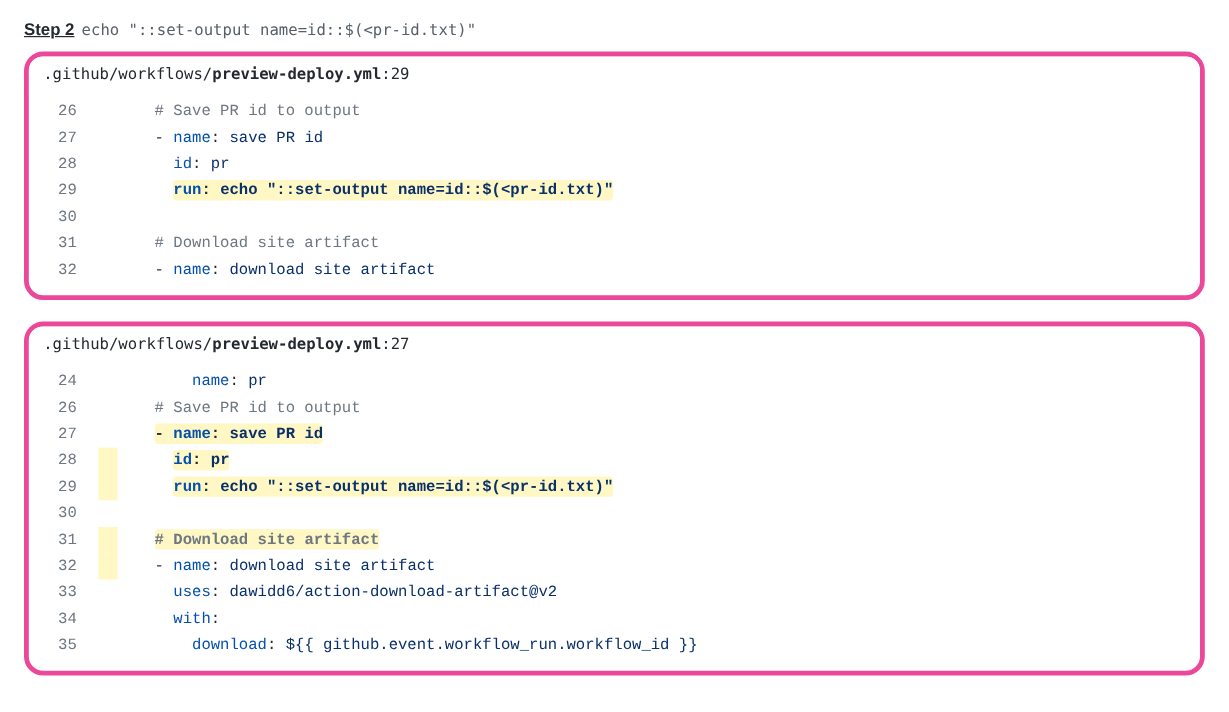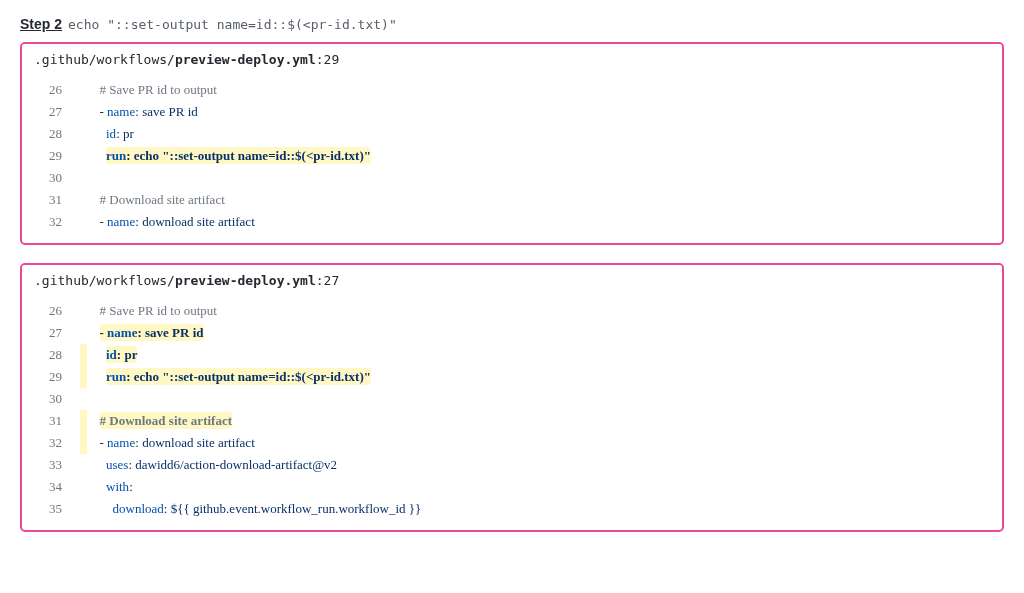--- a/index.html
+++ b/index.html
@@ -26,41 +26,41 @@
     color: #24292f;
     margin-right: 6px;
     text-decoration: underline;
   }
   .step-desc {
     font-family: ui-monospace, SFMono-Regular, "SF Mono", Menlo, Consolas, monospace;
     color: #57606a;
     font-size: 13px;
   }
   .code-box {
-    border: 2px solid #ec4899;
-    border-radius: 5px;
+    border: 4px solid #ec4899;
+    border-radius: 16px;
     overflow: hidden;
     background: #ffffff;
   }
   .file-path-bar {
     padding: 8px 12px;
     font-family: ui-monospace, SFMono-Regular, "SF Mono", Menlo, Consolas, monospace;
     font-size: 13px;
     color: #24292f;
     background: #ffffff;
   }
   .file-path-bold {
     font-weight: 700;
   }
   .file-line-suffix {
     color: #24292f;
   }
   .code-lines {
     padding: 4px 0 10px 0;
-    font-family: Liberation Serif, serif;
+    font-family: Liberation Mono, monospace;
     font-size: 13px;
     line-height: 22px;
   }
   .line {
     display: flex;
     align-items: stretch;
     white-space: pre;
     min-height: 22px;
   }
   .gutter {
@@ -107,20 +107,21 @@
           <div class="line"><span class="gutter">30</span><span class="content"></span></div>
           <div class="line"><span class="gutter">31</span><span class="content">      <span class="t-comment"># Download site artifact</span></span></div>
           <div class="line"><span class="gutter">32</span><span class="content">      <span class="t-dash">- </span><span class="t-key">name</span><span class="t-colon">: </span><span class="t-string">download site artifact</span></span></div>
         </div>
       </div>
     </div>
     <div class="step-section">
       <div class="code-box">
         <div class="file-path-bar"><span>.github/workflows/</span><span class="file-path-bold">preview-deploy.yml</span><span class="file-line-suffix">:27</span></div>
         <div class="code-lines">
+          <div class="line"><span class="gutter">24</span><span class="content">          <span class="t-key">name</span><span class="t-colon">: </span><span class="t-string">pr</span></span></div>
           <div class="line"><span class="gutter">26</span><span class="content">      <span class="t-comment"># Save PR id to output</span></span></div>
           <div class="line"><span class="gutter">27</span><span class="content">      <span class="hl"><span class="t-dash t-bold">- </span><span class="t-key t-bold">name</span><span class="t-colon t-bold">: </span><span class="t-string t-bold">save PR id</span></span></span></div>
           <div class="line"><span class="gutter">28</span><span class="content"><span class="hl-pre">  </span>      <span class="hl"><span class="t-key t-bold">id</span><span class="t-colon t-bold">: </span><span class="t-string t-bold">pr</span></span></span></div>
           <div class="line"><span class="gutter">29</span><span class="content"><span class="hl-pre">  </span>      <span class="hl"><span class="t-key t-bold">run</span><span class="t-colon t-bold">: </span><span class="t-string t-bold">echo "::set-output name=id::$(&lt;pr-id.txt)"</span></span></span></div>
           <div class="line"><span class="gutter">30</span><span class="content"></span></div>
           <div class="line"><span class="gutter">31</span><span class="content"><span class="hl-pre">  </span>    <span class="hl"><span class="t-comment t-bold"># Download site artifact</span></span></span></div>
           <div class="line"><span class="gutter">32</span><span class="content"><span class="hl-pre">  </span>    <span class="t-dash">- </span><span class="t-key">name</span><span class="t-colon">: </span><span class="t-string">download site artifact</span></span></div>
           <div class="line"><span class="gutter">33</span><span class="content">        <span class="t-key">uses</span><span class="t-colon">: </span><span class="t-string">dawidd6/action-download-artifact@v2</span></span></div>
           <div class="line"><span class="gutter">34</span><span class="content">        <span class="t-key">with</span><span class="t-colon">:</span></span></div>
           <div class="line"><span class="gutter">35</span><span class="content">          <span class="t-key">download</span><span class="t-colon">: </span><span class="t-string">${{ github.event.workflow_run.workflow_id }}</span></span></div>

